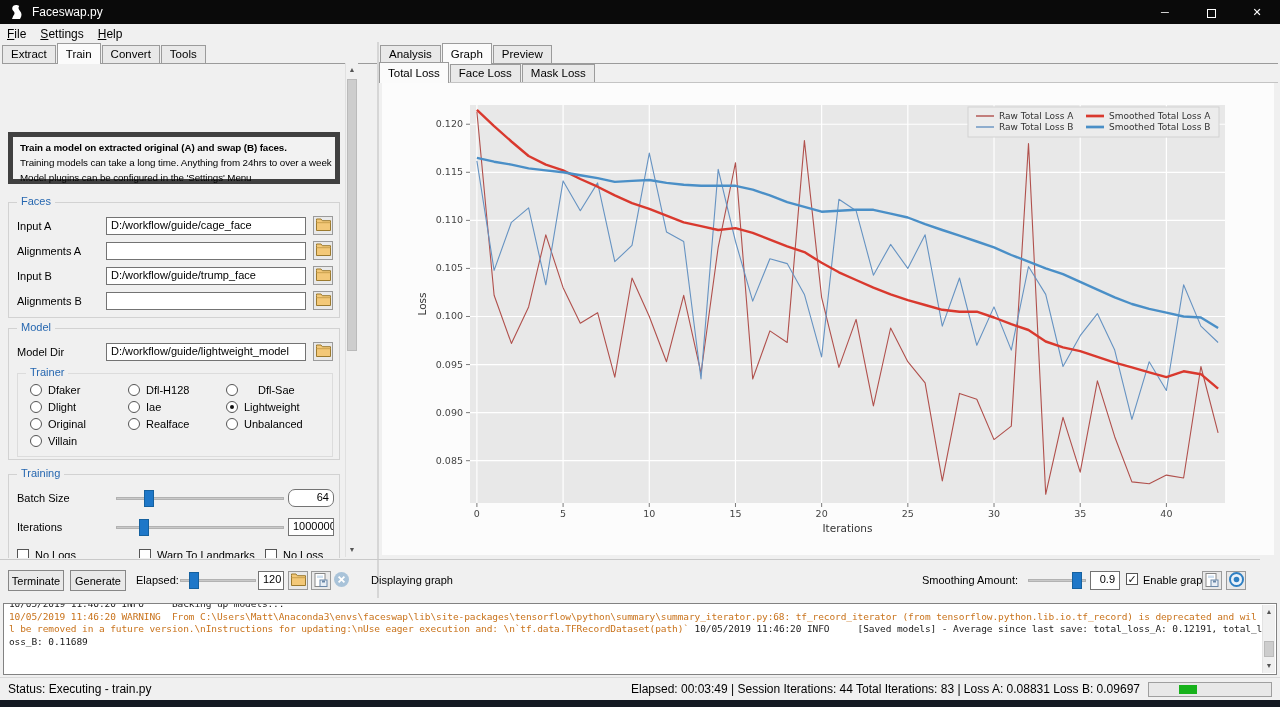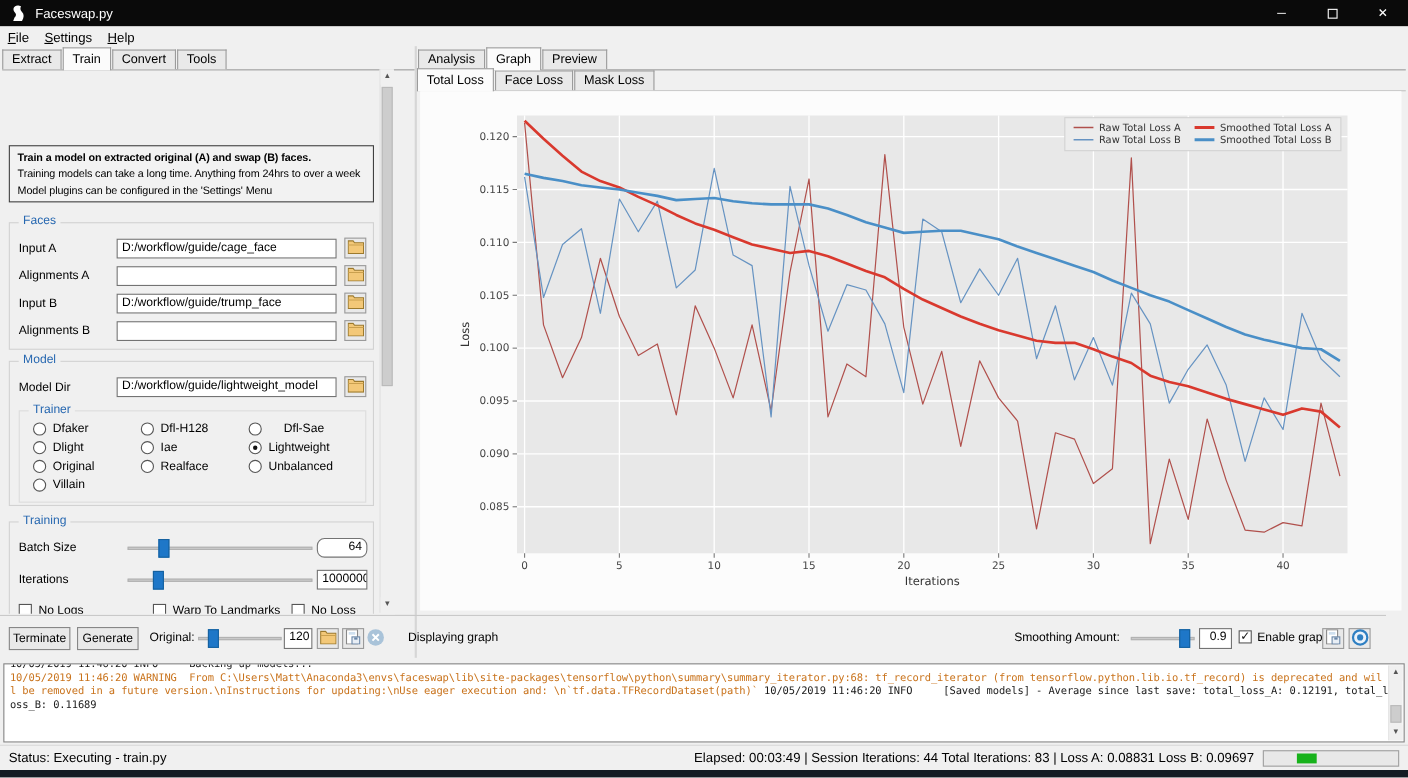--- a/index.html
+++ b/index.html
@@ -37,21 +37,21 @@
   .trough { position:absolute; height:3px; background:#c9c9c9; border:1px solid #b2b2b2; }
   .shandle { position:absolute; width:10px; height:17px; background:#1e77c8; border:1px solid #15619f; }
   .radio { position:absolute; width:12px; height:12px; border:1px solid #555; border-radius:50%; background:#fff; }
   .radio .dot { position:absolute; left:3px; top:3px; width:4px; height:4px; border-radius:50%; background:#111; display:none; }
   .radio.on .dot { display:block; }
   .checkbox { position:absolute; width:12px; height:12px; border:1px solid #555; background:#fff; font-size:11px; line-height:11px; text-align:center; color:#111; }
   .scrollbar { position:absolute; background:#f0f0f0; border-left:1px solid #e0e0e0; }
   .sb-arrow { position:absolute; left:0; width:12px; height:14px; color:#555; font-size:7px; text-align:center; line-height:14px; background:#f0f0f0; }
   .sb-thumb { position:absolute; left:1px; width:10px; background:#cdcdcd; border:1px solid #bababa; }
 
-  .info-box { position:absolute; left:8px; top:70px; width:332px; height:52px; border:1px solid #404040; background:#f2f2f2; padding:3px 7px; }
+  .info-box { position:absolute; left:8px; top:70px; width:332px; height:52px; border:5px solid #404040; background:#f2f2f2; padding:3px 7px; }
   .info-line { font-size:9.8px; letter-spacing:-0.1px; line-height:15px; white-space:nowrap; }
   .info-line.b { font-weight:bold; }
 
   .divider-v { position:absolute; left:377px; top:42px; width:2px; height:556px; background:#d6d6d6; }
 
   .figure { position:absolute; left:382px; top:83px; width:892px; height:472px; background:#fcfcfc; }
 
   .console { position:absolute; left:3px; top:603px; width:1274px; height:72px; background:#fff; border:1px solid #828282; overflow:hidden; }
   .console-text { position:absolute; left:5px; top:-6px; font-family:"DejaVu Sans Mono","Liberation Mono",monospace; font-size:9.5px; line-height:12.5px; letter-spacing:-0.1px; white-space:pre; }
   .seg-warn { color:#c9731c; }
@@ -205,21 +205,21 @@
 
   <div class="scrollbar" style="left:345px; top:63px; width:13px; height:494px;">
     <div class="sb-arrow" style="top:0;">▲</div>
     <div class="sb-thumb" style="top:16px; height:272px;"></div>
     <div class="sb-arrow" style="bottom:0;">▼</div>
   </div>
 
   <div style="position:absolute; left:0; top:559px; width:377px; height:39px; border-top:1px solid #c9c9c9;">
     <button class="btn" style="left:8px; top:10px; width:56px; height:21px;">Terminate</button>
     <button class="btn" style="left:70px; top:10px; width:56px; height:21px;">Generate</button>
-    <span class="flabel" style="left:136px; top:14px;">Original:</span>
+    <span class="flabel" style="left:136px; top:14px;">Elapsed:</span>
     <div class="trough" style="left:180px; top:19px; width:76px;"></div>
     <div class="shandle" style="left:189px; top:12px;"></div>
     <div class="entry num" style="left:258px; top:11px; width:26px; height:19px;">120</div>
     <div class="icon-btn" style="left:288px; top:11px;">
       <span><svg width="15" height="13" viewBox="0 0 15 13">
             <path d="M0.5 2.5 L0.5 1 L5 1 L6.3 2.7 L14.5 2.7 L14.5 12.5 L0.5 12.5 Z" fill="#f3c878" stroke="#9c7a2e"></path>
             <path d="M0.5 4.7 L14.5 4.7" stroke="#caa04e" fill="none"></path>
           </svg></span>
     </div>
     <div class="icon-btn" style="left:311px; top:11px;">

